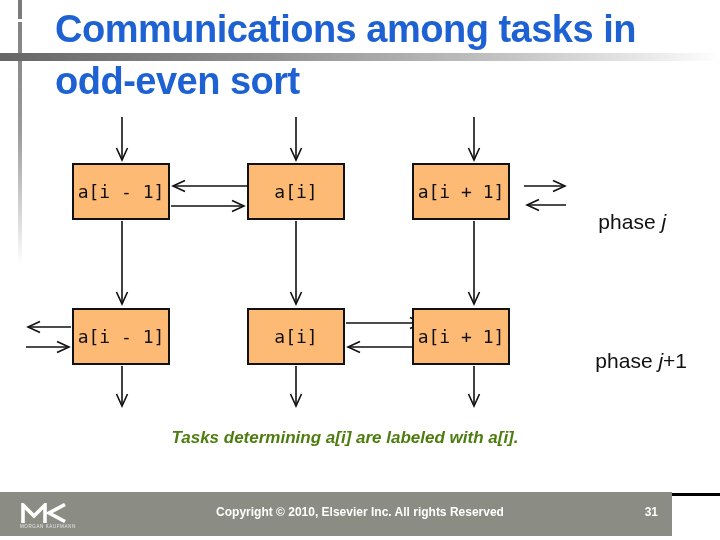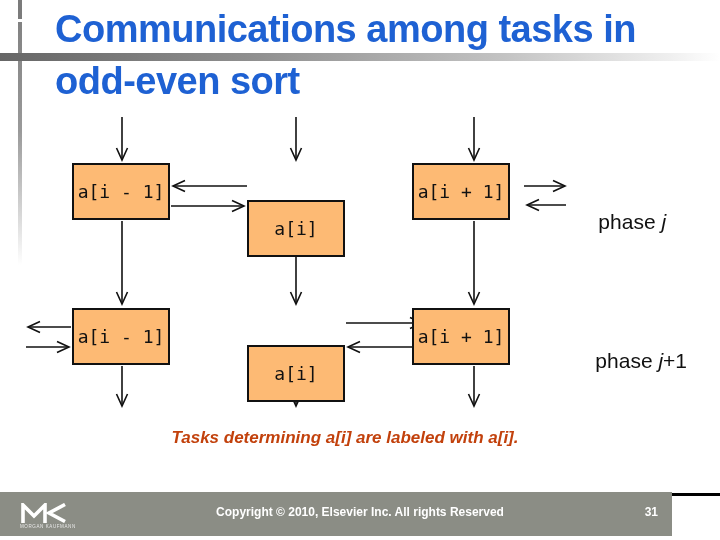--- a/index.html
+++ b/index.html
@@ -15,21 +15,21 @@
 
   .title{position:absolute;left:55px;top:3px;font-size:38px;font-weight:bold;
          line-height:52px;letter-spacing:-0.5px;}
 
   
   .arrows{position:absolute;left:0;top:0;width:720px;height:540px;pointer-events:none;}
   .box{position:absolute;width:98px;height:57px;box-sizing:border-box;border:2px solid #111;
        background:#fdba74;display:flex;align-items:center;justify-content:center;
        font-family:"DejaVu Sans Mono",monospace;font-size:18px;color:#111;white-space:pre;}
   .r1{top:163px;} .r2{top:308px;}
-  .c1{left:72px;} .c2{left:247px;margin-top:37px;} .c3{left:412px;}
+  .c1{left:72px;} .c2{left:247px;} .c3{left:412px;}
   .phase{position:absolute;font-size:21px;color:#111;line-height:24px;white-space:pre;}
   .phase .it{font-style:italic;}
   .phase1{left:575px;top:186px;}
   .phase2{left:572px;top:325px;}
 
   .caption{position:absolute;left:0;top:428px;width:690px;text-align:center;
            font-size:17px;font-weight:bold;font-style:italic;}
 
   
   .rule{position:absolute;left:0;top:493px;width:720px;height:3px;background:#000;}
@@ -97,21 +97,21 @@
   <div class="box r2 c2">a[i]</div>
   <div class="box r2 c3">a[i + 1]</div>
 
   <div class="phase phase1">
     <span>phase </span><span class="it">j</span><span></span>
   </div>
   <div class="phase phase2">
     <span>phase </span><span class="it">j</span><span>+1</span>
   </div>
 
-  <div class="caption" style="color: #c2410c;">Tasks determining a[i] are labeled with a[i].</div>
+  <div class="caption" style="color: #4d7c0f;">Tasks determining a[i] are labeled with a[i].</div>
 
   <div class="rule"></div>
   <div class="footerbar" style="background-color: rgb(139, 141, 133);">
     <svg class="logo" viewBox="0 0 48 20" xmlns="http://www.w3.org/2000/svg">
       <path d="M3,20 V2 L14,13 L25,2 V20" fill="none" stroke="#fff" stroke-width="3.6"></path>
       <path d="M45,1.5 L29,10 L45,18.5" fill="none" stroke="#fff" stroke-width="3.6"></path>
     </svg>
     <div class="logo-sub">MORGAN KAUFMANN</div>
     <div class="copyright">Copyright © 2010, Elsevier Inc. All rights Reserved</div>
     <div class="pagenum">31</div>

